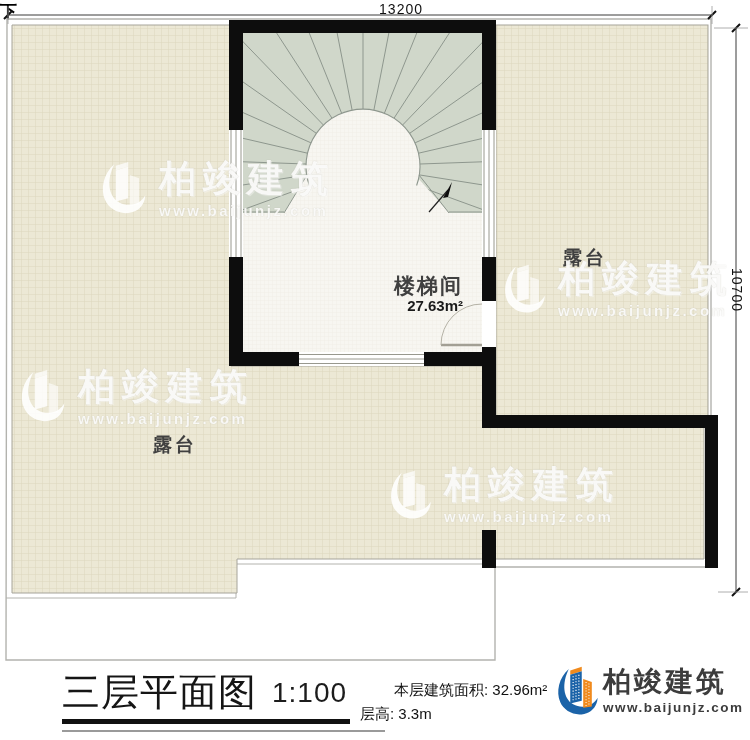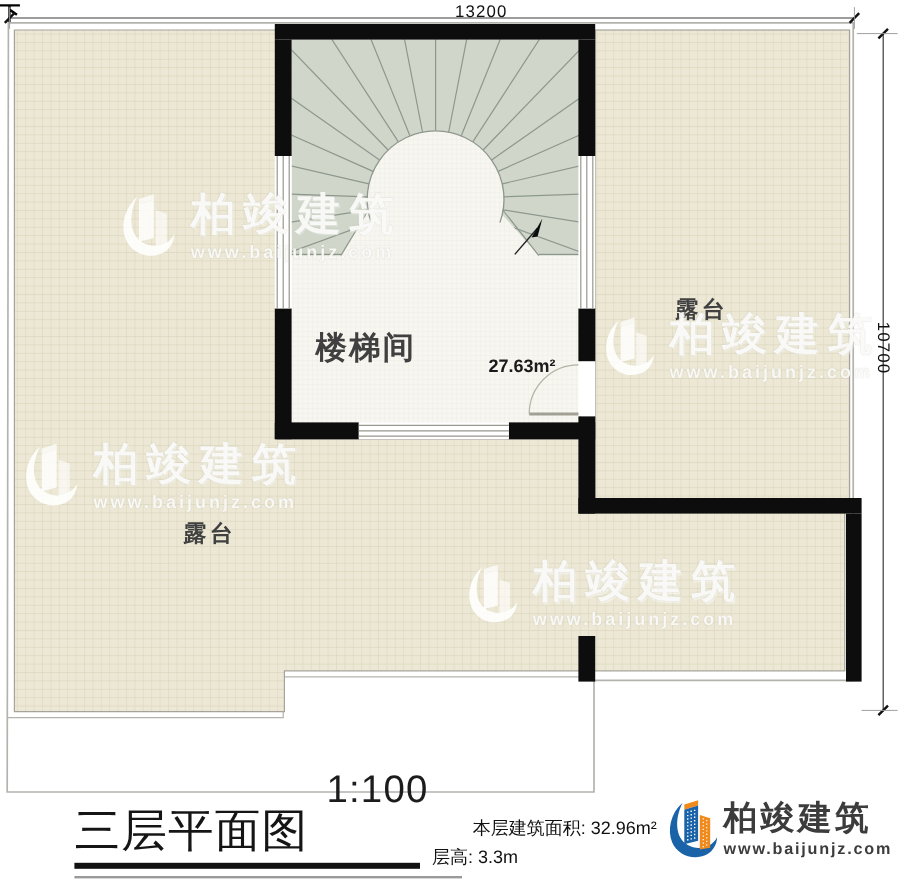--- a/index.html
+++ b/index.html
@@ -11,21 +11,21 @@
   .abs{position:absolute;}
   #plan-svg{position:absolute;left:0;top:0;}
 
   
   .dim-text{position:absolute;font-size:14px;color:#111;letter-spacing:1px;}
   #dim-top{left:303px;top:1px;width:120px;text-align:right;}
   #dim-right{left:706px;top:282px;width:62px;text-align:center;transform:rotate(90deg);transform-origin:center;}
 
   
   .room-name{position:absolute;font-weight:700;color:#404040;}
-  #stair-room-name{left:263px;top:272px;width:200px;text-align:left;font-size:26px;letter-spacing:2px;}
+  #stair-room-name{left:263px;top:272px;width:200px;text-align:right;font-size:21px;letter-spacing:2px;}
   #stair-room-area{left:263px;top:297px;width:200px;text-align:right;font-size:15px;font-weight:600;color:#1a1a1a;}
   #terrace-right-label{left:480px;top:245px;width:210px;text-align:center;font-size:19px;letter-spacing:3px;}
   #terrace-bottom-label{left:85px;top:432px;width:180px;text-align:center;font-size:19px;letter-spacing:3px;}
   #down-label{left:404px;top:203px;font-size:17px;font-weight:700;color:#000;}
 
   
   .wm{position:absolute;display:flex;align-items:center;gap:10px;color:rgba(255,255,255,0.88);pointer-events:none;}
   .wm .wm-text{display:flex;flex-direction:column;}
   .wm .wm-name{font-size:37px;font-weight:700;letter-spacing:7px;line-height:1;
     text-shadow:0 0 1px rgba(150,148,128,0.45), 1px 1px 1px rgba(255,255,255,0.5);}
@@ -33,21 +33,21 @@
     text-shadow:0 0 1px rgba(150,148,128,0.45);}
   #wm-1{left:95px;top:158px;}
   #wm-2{left:498px;top:260px;}
   #wm-3{left:14px;top:366px;}
   #wm-4{left:384px;top:466px;}
 
   
   #title-main{position:absolute;left:62px;top:667px;font-size:38px;color:#151515;letter-spacing:1px;}
   #title-underline-1{position:absolute;left:62px;top:719px;width:288px;height:5px;background:#111;}
   #title-underline-2{position:absolute;left:62px;top:730px;width:323px;height:2px;background:#9a9a9a;}
-  #title-scale{position:absolute;left:272px;top:639px;font-size:32px;color:#1c1c1c;letter-spacing:1px;}
+  #title-scale{position:absolute;left:272px;top:677px;font-size:28px;color:#1c1c1c;letter-spacing:1px;}
   #floor-area{position:absolute;left:394px;top:681px;font-size:15px;color:#111;}
   #floor-height{position:absolute;left:360px;top:705px;font-size:15px;color:#111;}
 
   
   #brand{position:absolute;left:553px;top:661px;display:flex;align-items:flex-start;gap:4px;}
   #brand-texts{display:flex;flex-direction:column;}
   #brand-name{font-size:28px;font-weight:700;color:#3c3c3c;letter-spacing:3px;line-height:1.15;margin-top:5px;}
   #brand-url{font-size:13.5px;font-weight:700;color:#3c3c3c;letter-spacing:1.5px;margin-top:2px;}
 </style>
 </head>

